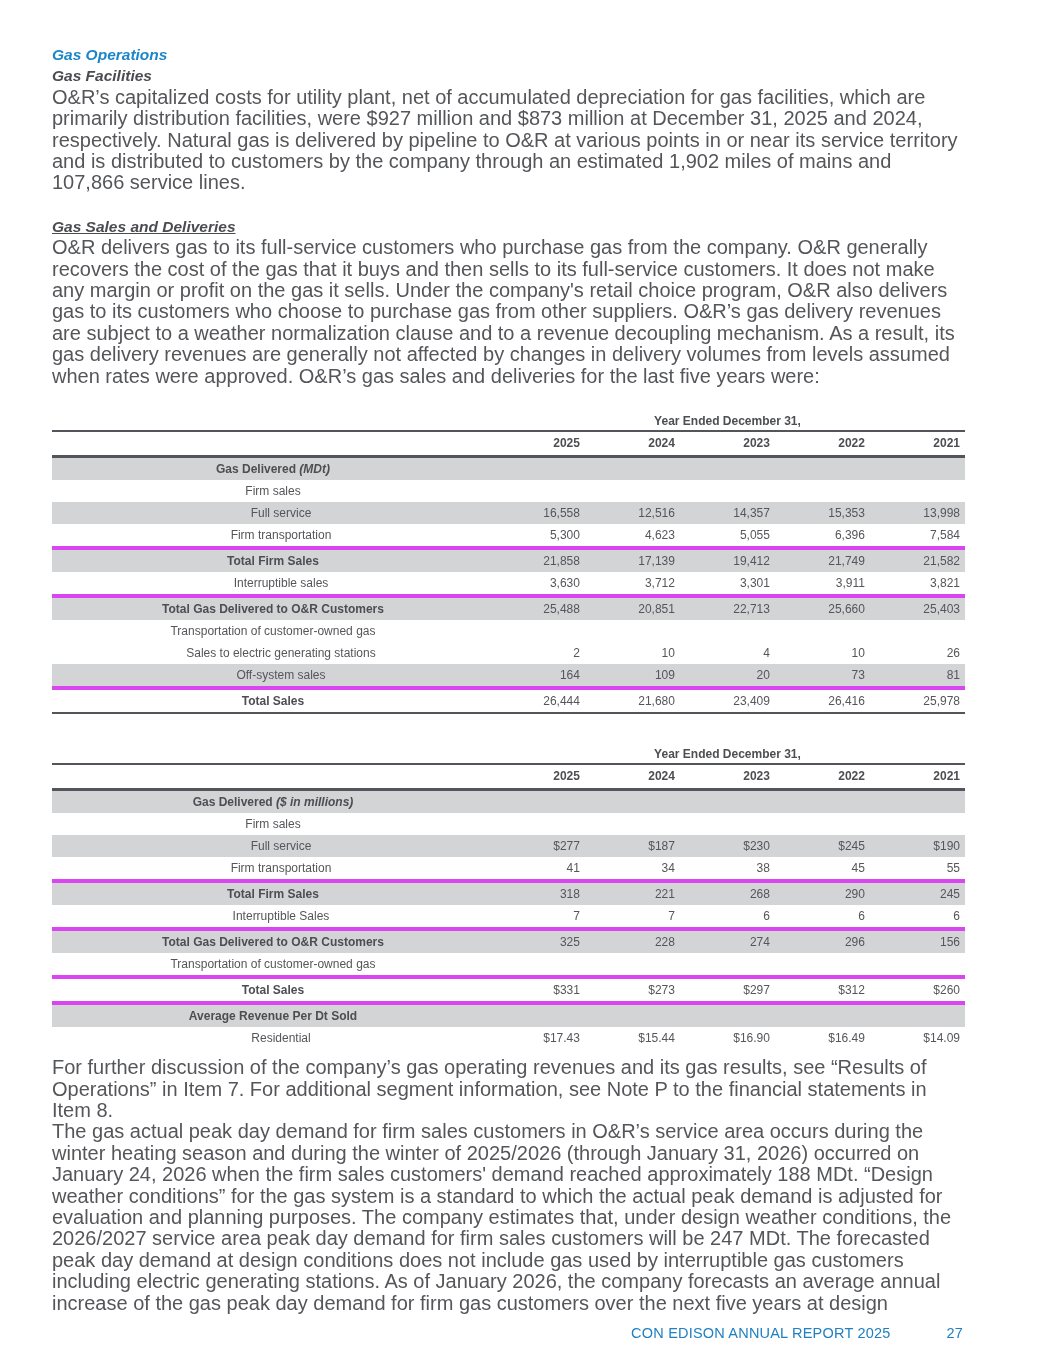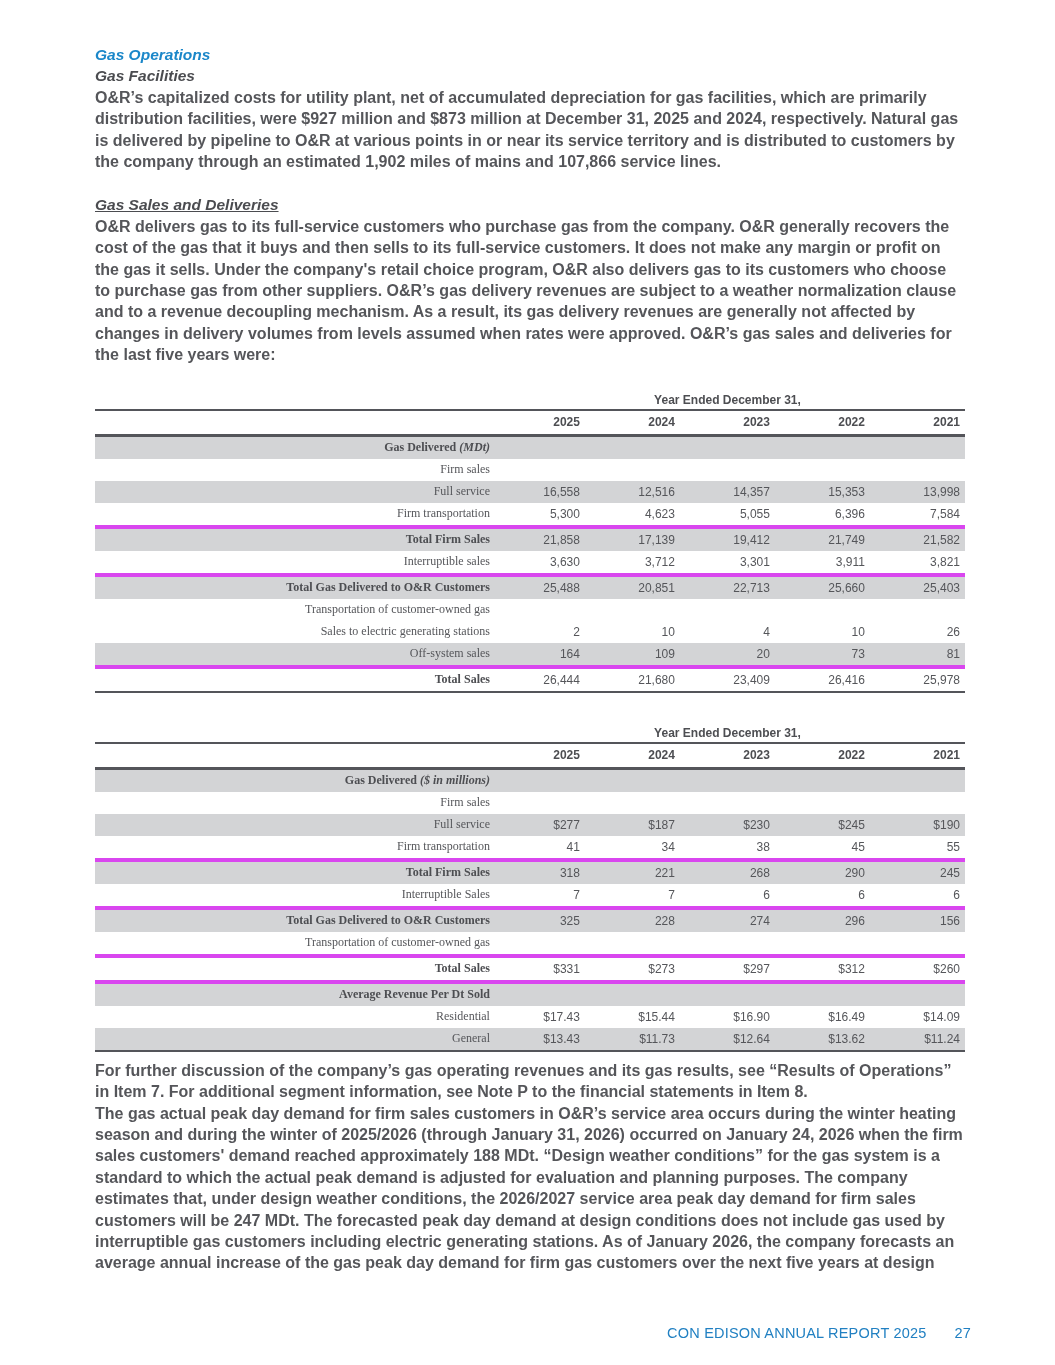--- a/index.html
+++ b/index.html
@@ -6,61 +6,61 @@
   .page{
     position:relative;
     width:1055px;height:1365px;
     margin:0 auto;
     background:#ffffff;
     font-family:"Liberation Sans","DejaVu Sans",sans-serif;
     color:#55565a;
     overflow:hidden;
     box-sizing:border-box;
   }
-  .content{padding:44px 90px 0 88px;margin-left:7px;}
+  .content{padding:44px 90px 0 52px;}
   .sec-head{
     font-size:15.5px;font-weight:700;font-style:italic;
     color:#4b4c50;margin:0;line-height:21.4px;
   }
   .sec-head.blue{color:#1b87c9;}
   .mt{margin-top:22px;text-decoration:underline;}
   .para{
-    font-size:16px;line-height:21.4px;color:#55565a;margin:0;font-weight:bold;
+    font-size:20px;line-height:21.4px;color:#55565a;margin:0;
   }
   
   .fin-table{
     width:100%;border-collapse:collapse;table-layout:fixed;
     font-size:12px;color:#55565a;
   }
   .fin-table.t1{margin-top:24px;}
   .fin-table.t2{margin-top:30px;}
   .fin-table th,.fin-table td{
     padding:3px 0;font-weight:400;vertical-align:middle;
     white-space:nowrap;overflow:hidden;
   }
   .fin-table col.c-label{width:auto;}
   .fin-table col.c-num{width:95px;}
   .fin-table .num{text-align:right;padding-right:5px;}
   .fin-table thead th{font-weight:700;color:#4d4e52;}
   .fin-table tr.group-head th{border-bottom:2px solid #54555a;padding-bottom:2px;}
   .fin-table .group-title{text-align:center;}
   .fin-table tr.years-row th{border-bottom:3px solid #54555a;padding-top:4px;padding-bottom:5px;}
   .fin-table tbody td{height:16px;}
-  .fin-table tbody td.label{padding-left:4px;text-align:right;font-family:Liberation Serif, serif;}
+  .fin-table tbody td.label{padding-left:4px;text-align:center;}
   .fin-table tr.shaded td{background:#d3d4d6;}
   .fin-table tr.item td.label{padding-left:20px;}
   .fin-table tr.section td.label,
   .fin-table tr.total td.label{font-weight:700;color:#4d4e52;}
   .fin-table tr.top-border td{border-top:4px solid #d946ef;}
   .fin-table tr.bottom-border td{border-bottom:2.5px solid #54555a;}
   .fin-table .suffix{font-style:italic;}
   
   .footer{
-    position:absolute;right:84px;bottom:24px;
-    display:flex;align-items:baseline;gap:28px;
+    position:absolute;right:92px;bottom:24px;
+    display:flex;align-items:baseline;gap:56px;
     color:#2180c2;font-size:14.5px;letter-spacing:.2px;
   }
 </style>
 </head>
 <body>
 
 <div class="page">
   <div class="content">
 
     <h2 class="sec-head blue">Gas Operations</h2>
@@ -291,28 +291,20 @@
             <td class="num"></td>
           </tr>
           <tr class="item">
             <td class="label">Residential</td>
             <td class="num">$17.43</td>
             <td class="num">$15.44</td>
             <td class="num">$16.90</td>
             <td class="num">$16.49</td>
             <td class="num">$14.09</td>
           </tr>
-          <tr class="item shaded bottom-border">
-            <td class="label">General</td>
-            <td class="num">$13.43</td>
-            <td class="num">$11.73</td>
-            <td class="num">$12.64</td>
-            <td class="num">$13.62</td>
-            <td class="num">$11.24</td>
-          </tr>
         </tbody>
     </table>
 
     <p class="para" style="margin-top:8px">For further discussion of the company’s gas operating revenues and its gas results, see “Results of Operations” in Item 7. For additional segment information, see Note P to the financial statements in Item 8.</p>
 
     <p class="para">The gas actual peak day demand for firm sales customers in O&amp;R’s service area occurs during the winter heating season and during the winter of 2025/2026 (through January 31, 2026) occurred on January 24, 2026 when the firm sales customers' demand reached approximately 188 MDt. “Design weather conditions” for the gas system is a standard to which the actual peak demand is adjusted for evaluation and planning purposes. The company estimates that, under design weather conditions, the 2026/2027 service area peak day demand for firm sales customers will be 247 MDt. The forecasted peak day demand at design conditions does not include gas used by interruptible gas customers including electric generating stations. As of January 2026, the company forecasts an average annual increase of the gas peak day demand for firm gas customers over the next five years at design</p>
 
   </div>
 
   <div class="footer">

